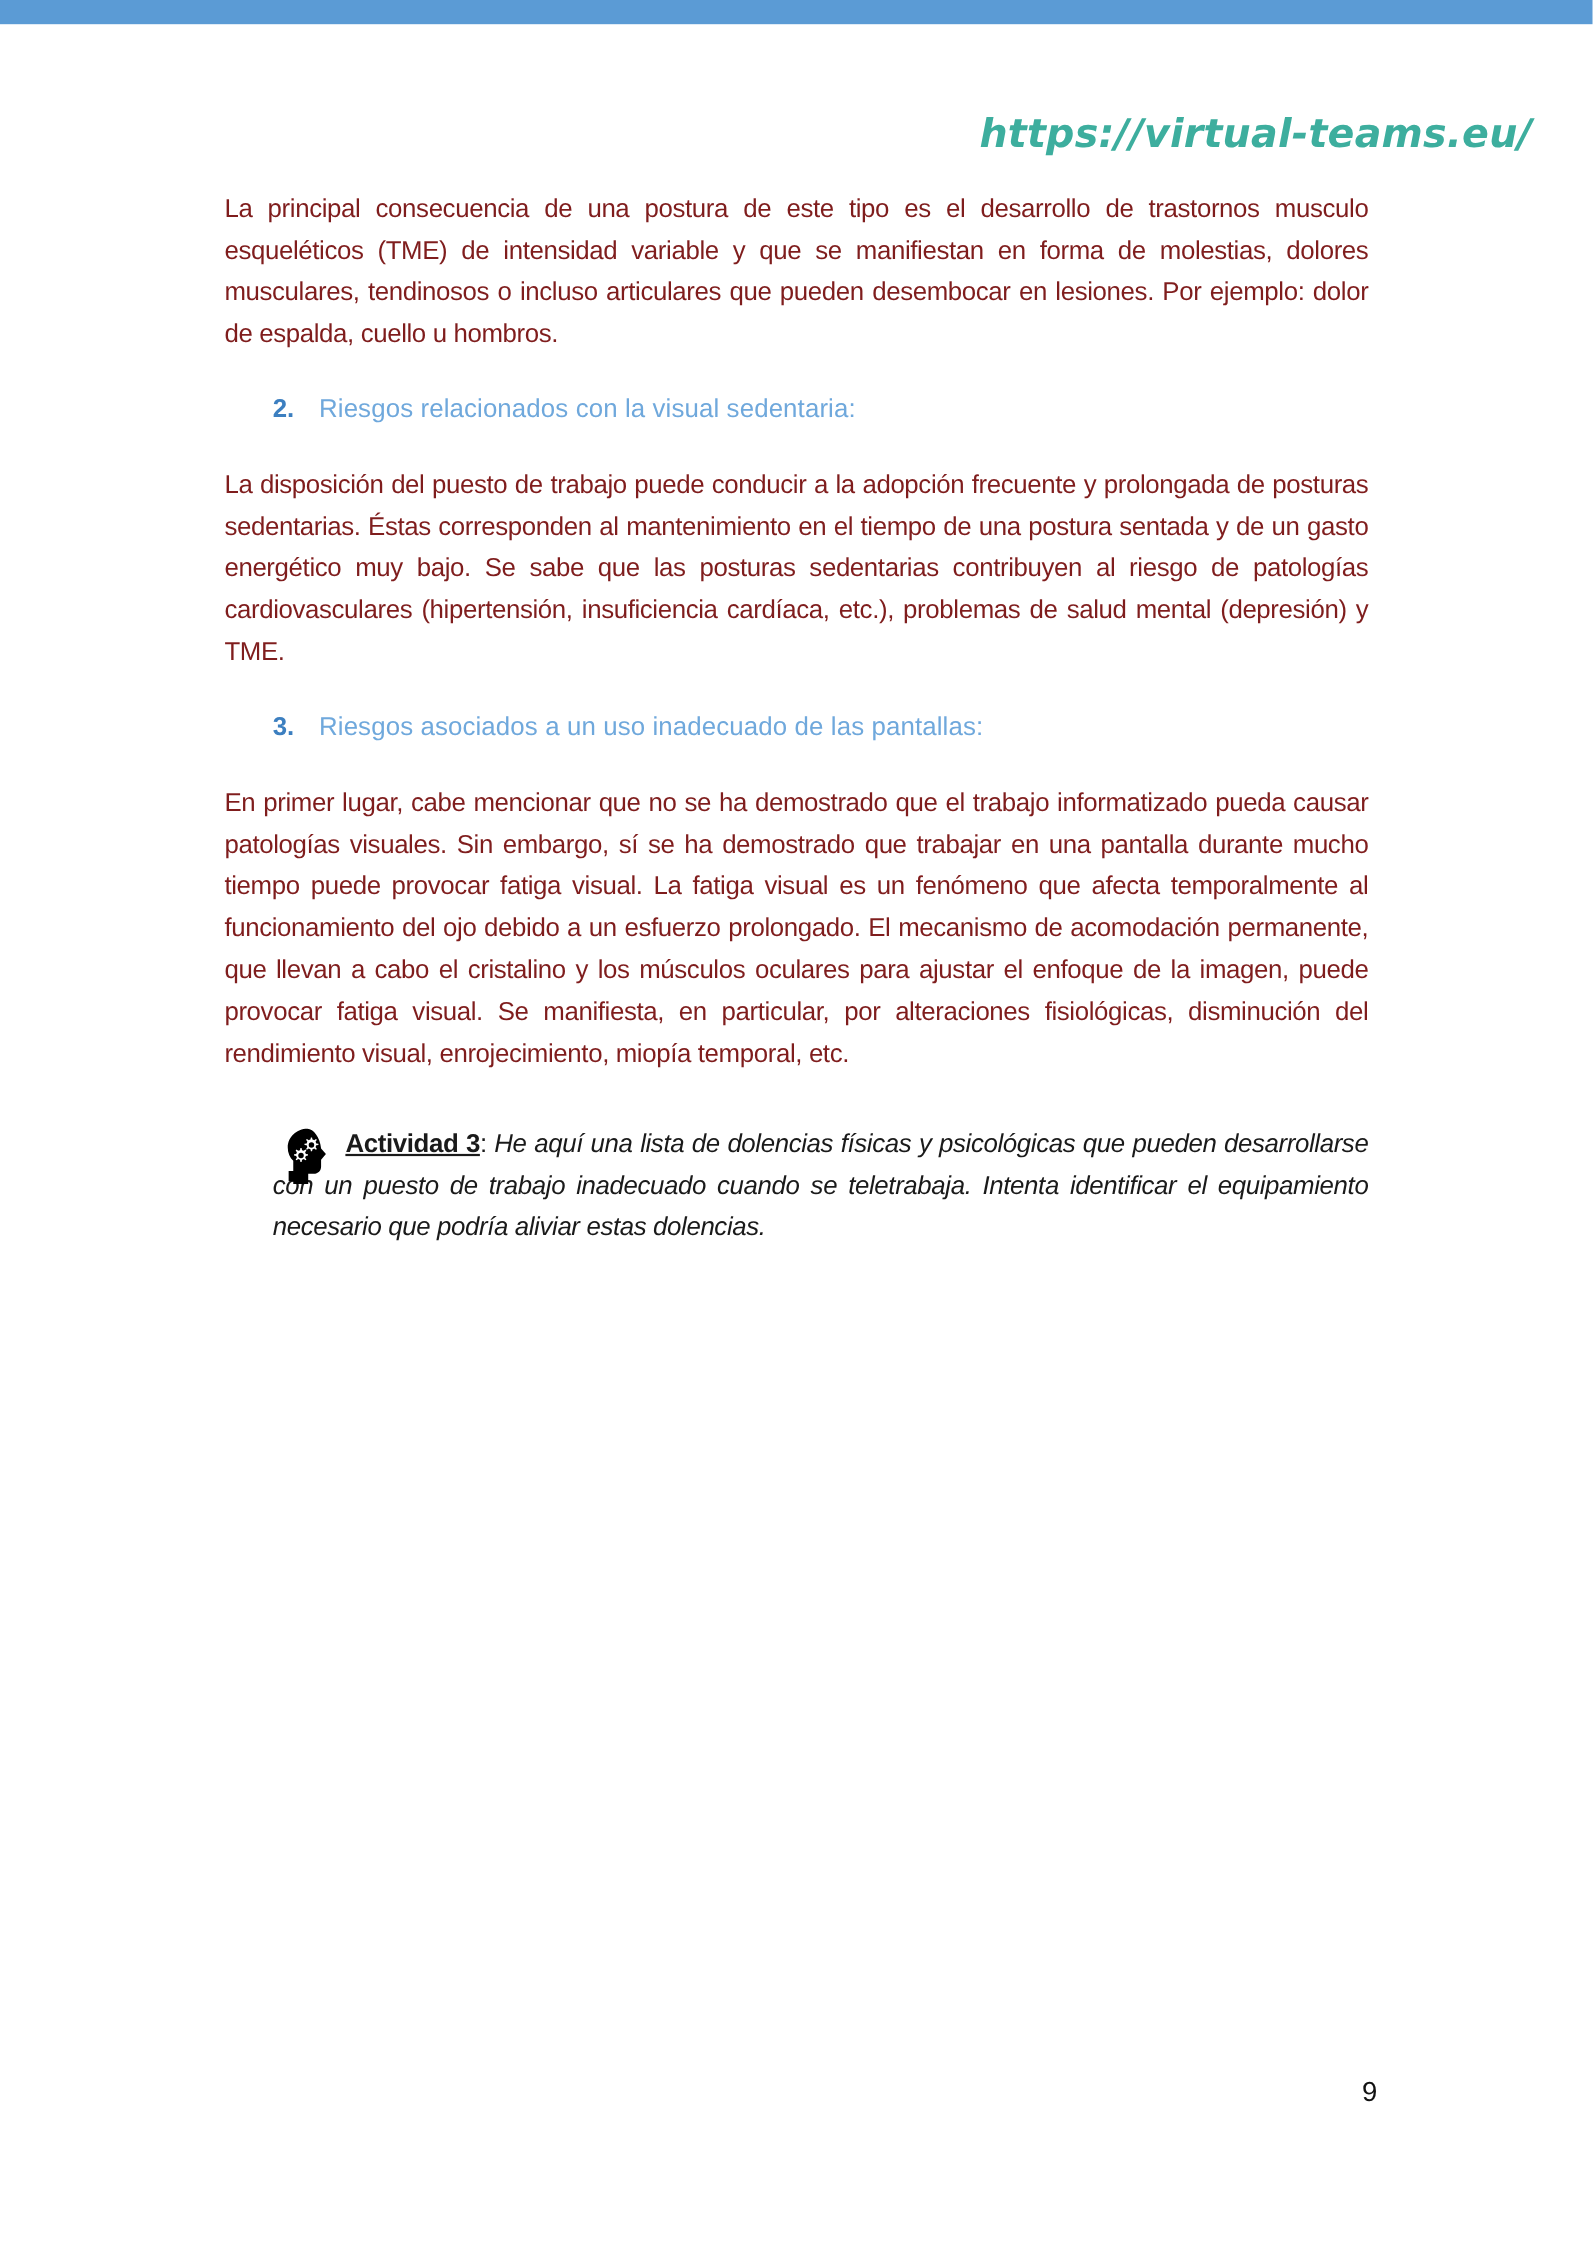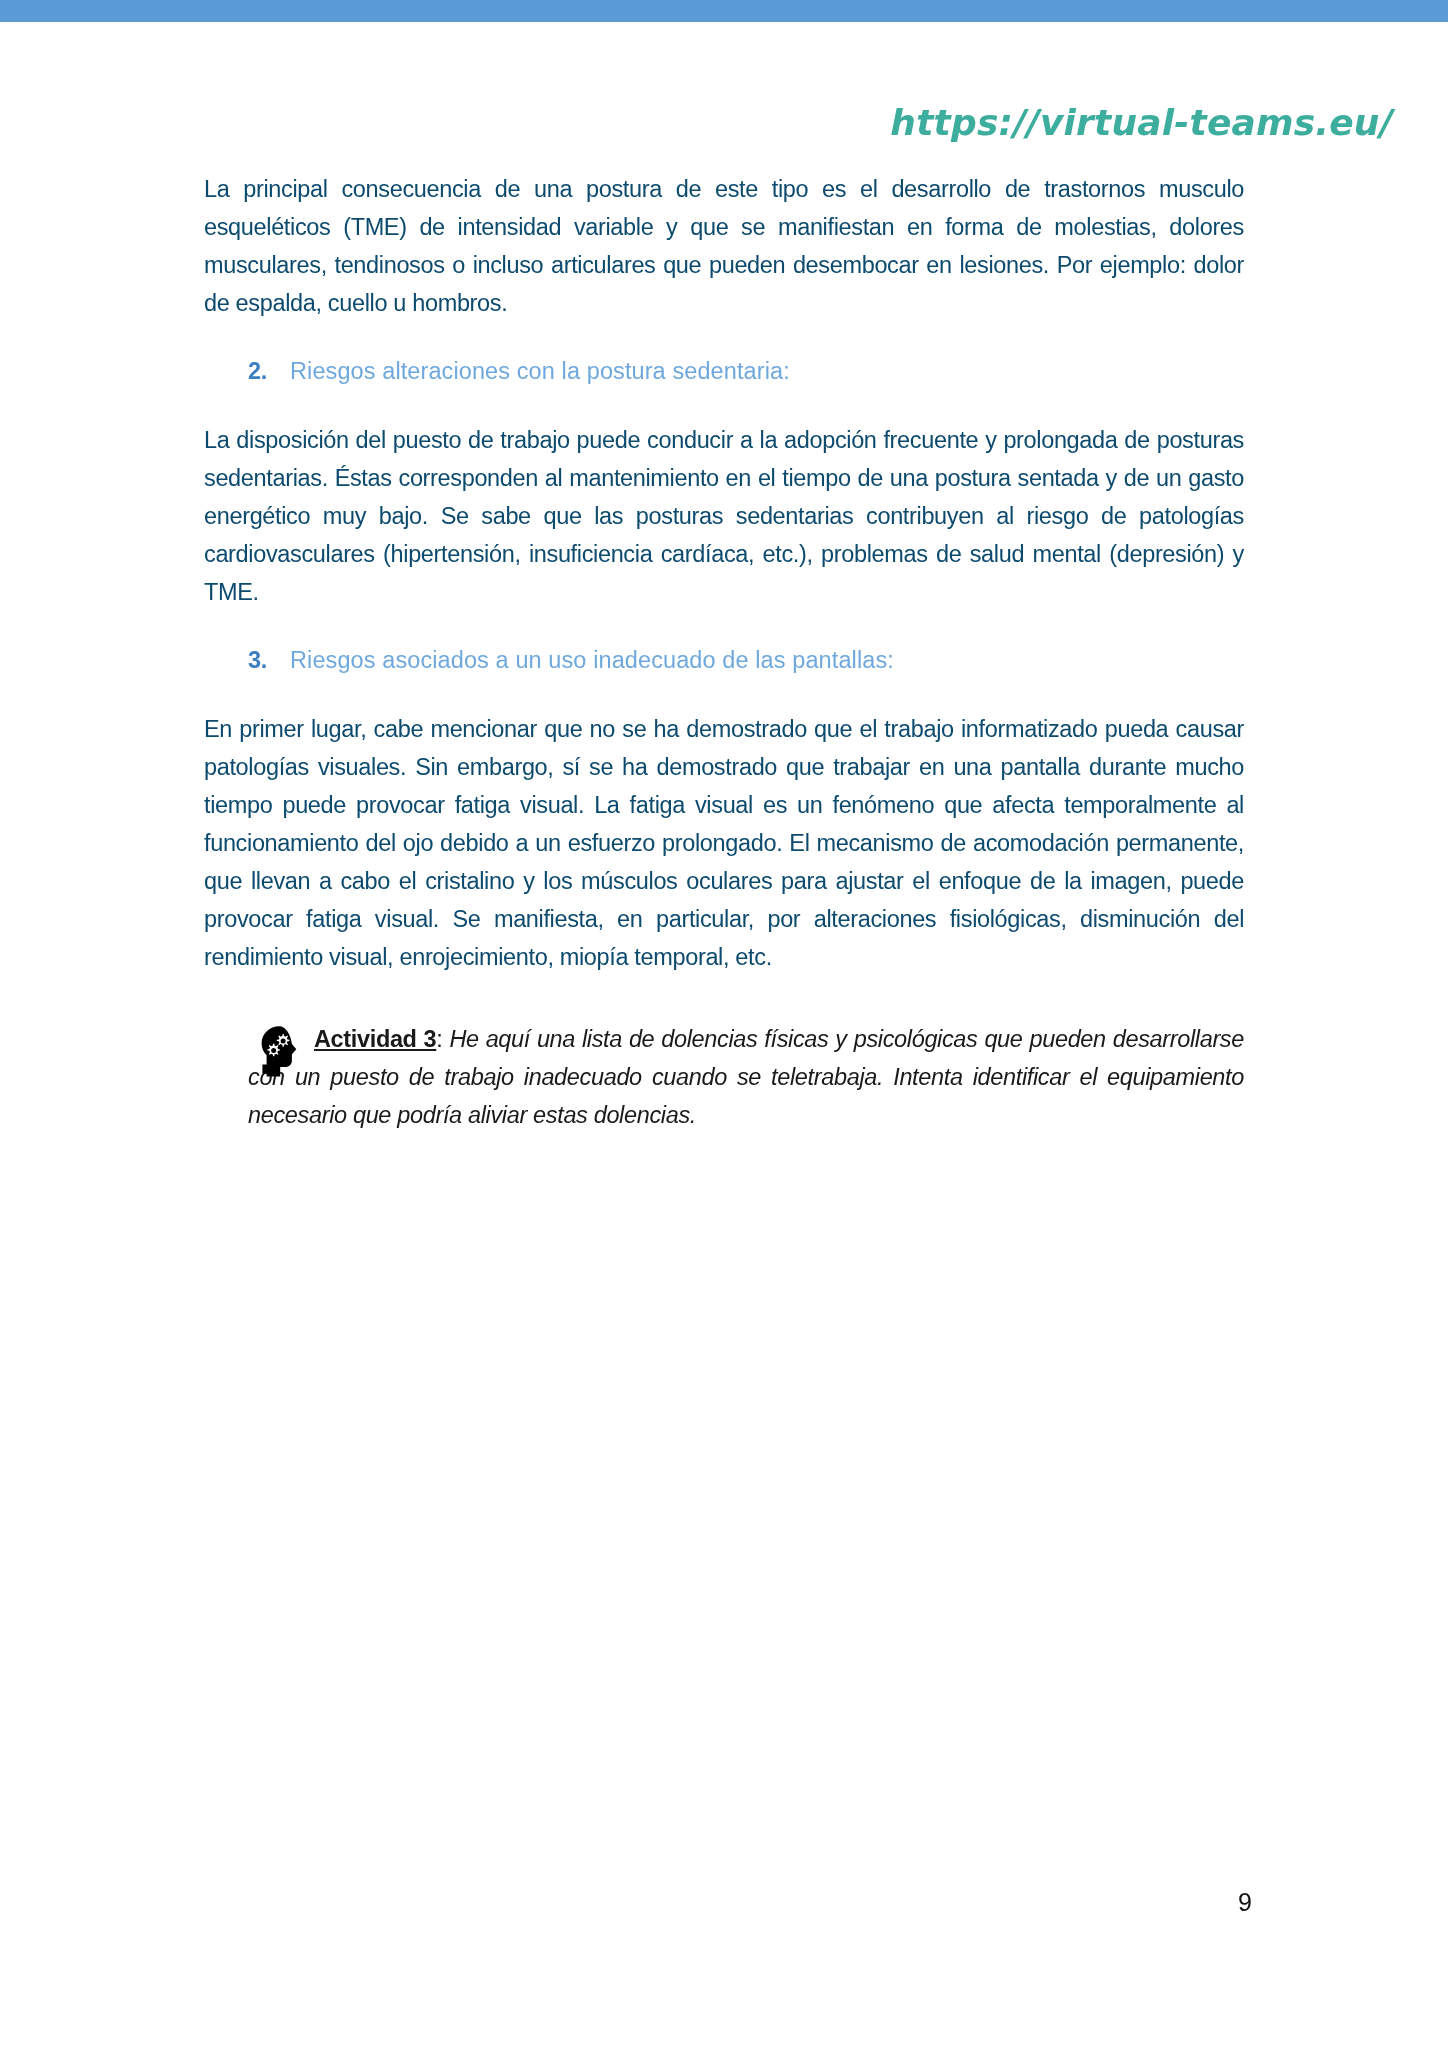--- a/index.html
+++ b/index.html
@@ -168,21 +168,21 @@
     left: 204px;
     top: 170px;
     width: 1040px;
   }
 
   p.body-text {
     margin: 0 0 0 0;
     font-family: "Liberation Sans", sans-serif;
     font-size: 23.5px;
     line-height: 38px;
-    color: #0c4a6e;
+    color: #7f1d1d;
     text-align: justify;
     text-justify: inter-word;
     letter-spacing: -0.35px;
   }
   .spacer-md { height: 36px; }
   .spacer-lg { height: 44px; }
 
   
   .heading-item {
     display: flex;
@@ -265,21 +265,21 @@
   </div>
 
   <div class="content">
 
     <p class="body-text">La principal consecuencia de una postura de este tipo es el desarrollo de trastornos musculo esqueléticos (TME) de intensidad variable y que se manifiestan en forma de molestias, dolores musculares, tendinosos o incluso articulares que pueden desembocar en lesiones. Por ejemplo: dolor de espalda, cuello u hombros.</p>
 
     <div class="spacer-md"></div>
 
     <div class="heading-item">
       <span class="heading-num">2.</span>
-      <span class="heading-label">Riesgos alteraciones con la postura sedentaria:</span>
+      <span class="heading-label">Riesgos relacionados con la visual sedentaria:</span>
     </div>
 
     <div class="spacer-md"></div>
 
     <p class="body-text">La disposición del puesto de trabajo puede conducir a la adopción frecuente y prolongada de posturas sedentarias. Éstas corresponden al mantenimiento en el tiempo de una postura sentada y de un gasto energético muy bajo. Se sabe que las posturas sedentarias contribuyen al riesgo de patologías cardiovasculares (hipertensión, insuficiencia cardíaca, etc.), problemas de salud mental (depresión) y TME.</p>
 
     <div class="spacer-md"></div>
 
     <div class="heading-item">
       <span class="heading-num">3.</span>

